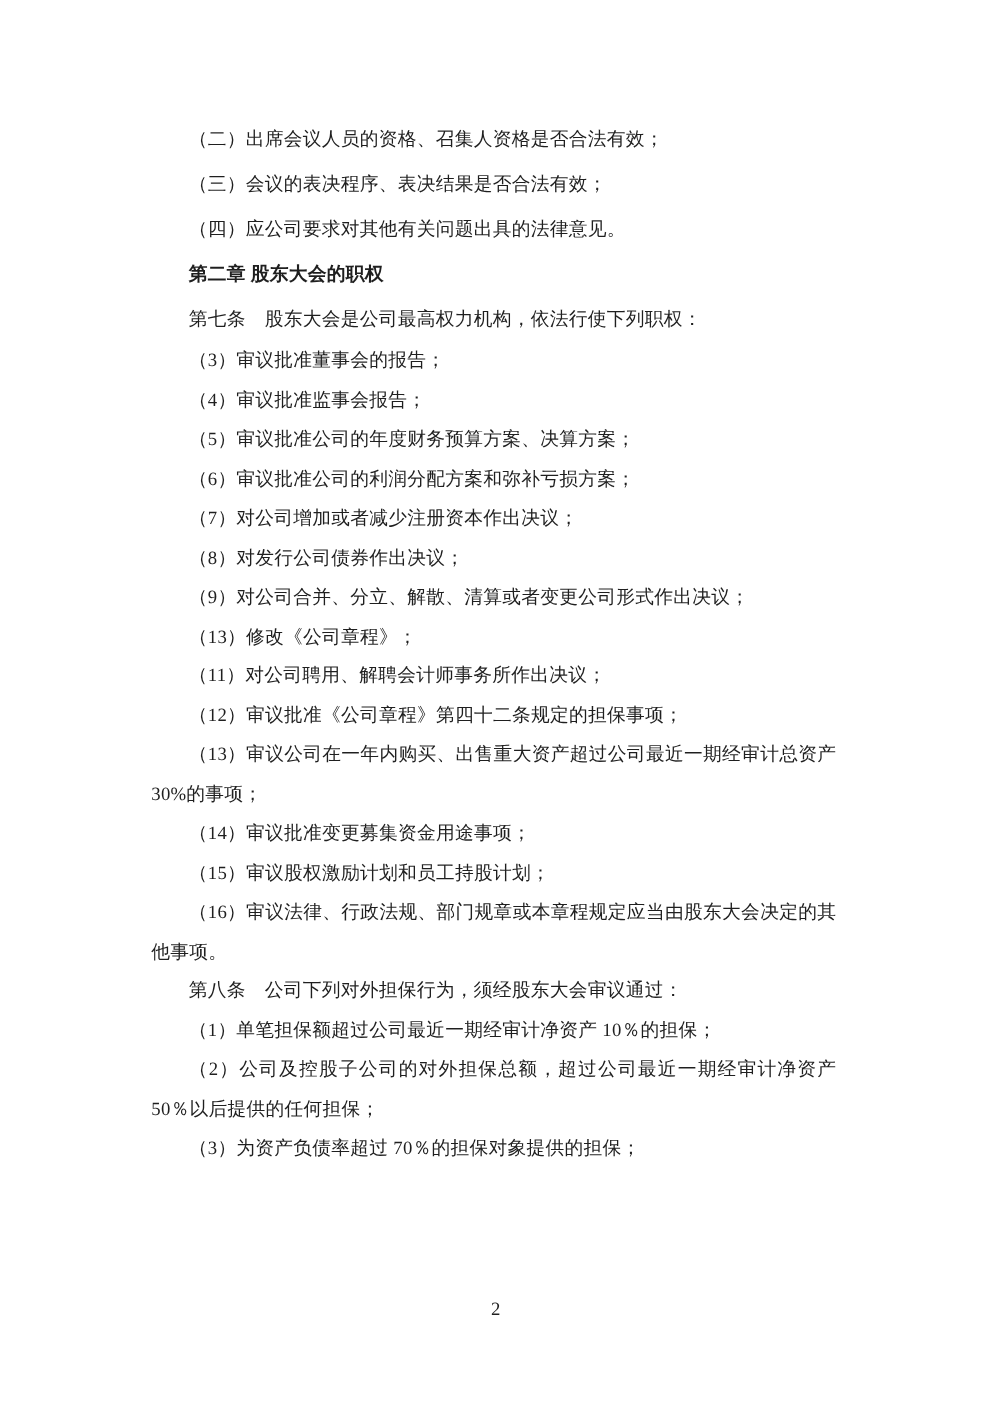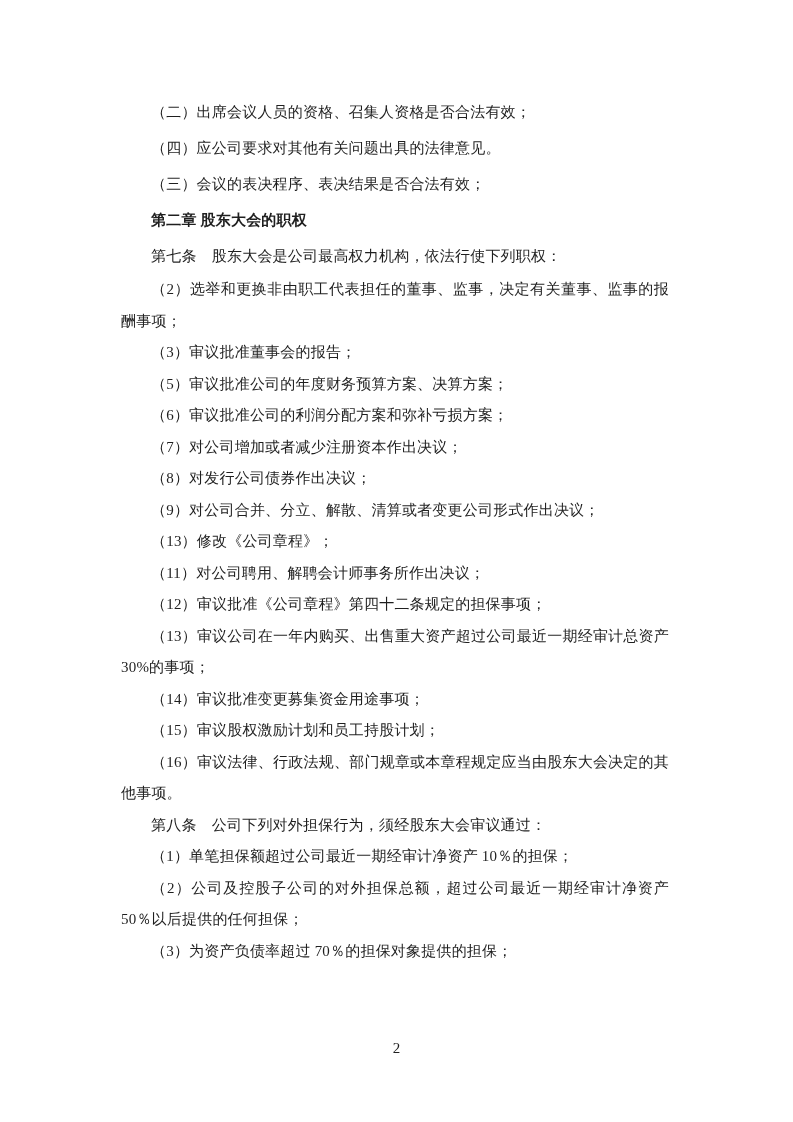--- a/index.html
+++ b/index.html
@@ -48,29 +48,29 @@
     color:#1f1f1f;
   }
 </style>
 </head>
 <body>
 
 <div class="page">
   <div class="content">
 
     <p class="top"><span>（二）出席会议人员的资格、召集人资格是否合法有效；</span></p>
+    <p class="top"><span>（三）会议的表决程序、表决结果是否合法有效；</span></p>
     <p class="top"><span>（四）应公司要求对其他有关问题出具的法律意见。</span></p>
-    <p class="top"><span>（三）会议的表决程序、表决结果是否合法有效；</span></p>
 
     <p class="chapter"><span>第二章 股东大会的职权</span></p>
 
     <p class="article"><span class="label">第七条</span><span>　股东大会是公司最高权力机构，依法行使下列职权：</span></p>
 
-    <p class="item"><span>（2）选举和更换非由职工代表担任的董事、监事，决定有关董事、监事的报酬事项；</span></p>
     <p class="item"><span>（3）审议批准董事会的报告；</span></p>
+    <p class="item"><span>（4）审议批准监事会报告；</span></p>
     <p class="item"><span>（5）审议批准公司的年度财务预算方案、决算方案；</span></p>
     <p class="item"><span>（6）审议批准公司的利润分配方案和弥补亏损方案；</span></p>
     <p class="item"><span>（7）对公司增加或者减少注册资本作出决议；</span></p>
     <p class="item"><span>（8）对发行公司债券作出决议；</span></p>
     <p class="item"><span>（9）对公司合并、分立、解散、清算或者变更公司形式作出决议；</span></p>
     <p class="item"><span>（13）修改《公司章程》；</span></p>
     <p class="item"><span>（11）对公司聘用、解聘会计师事务所作出决议；</span></p>
     <p class="item"><span>（12）审议批准《公司章程》第四十二条规定的担保事项；</span></p>
     <p class="item"><span>（13）审议公司在一年内购买、出售重大资产超过公司最近一期经审计总资产 30%的事项；</span></p>
     <p class="item"><span>（14）审议批准变更募集资金用途事项；</span></p>

